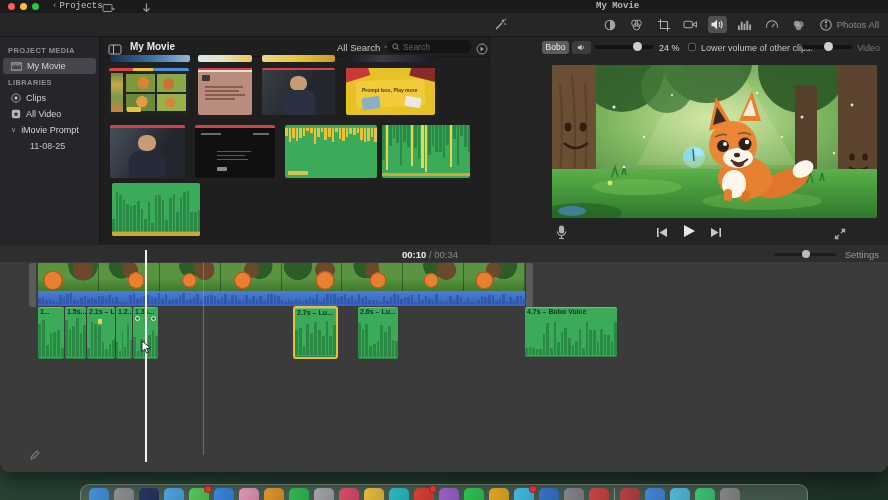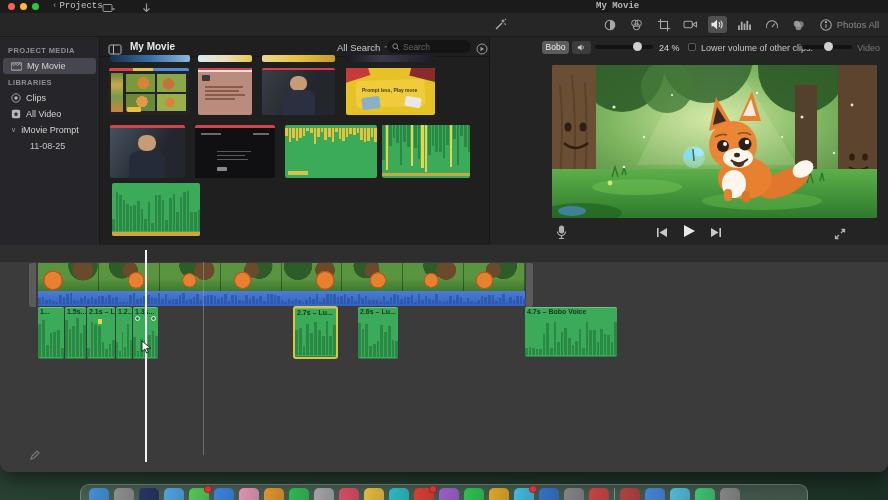--- a/index.html
+++ b/index.html
@@ -591,20 +591,31 @@
           <span class="abs" style="right:42px;top:3px">
             <svg width="12" height="12" viewBox="0 0 12 12" fill="none" stroke="#b0b0b0" stroke-width="1.3">
                 <path d="M7.5 1.5 H10.5 V4.5 M10.5 1.5 L7 5 M4.5 10.5 H1.5 V7.5 M1.5 10.5 L5 7"></path>
               </svg>
           </span>
         </div>
       </div>
     </div>
 
     <div class="timeline">
+      <div class="tl-header">
+        <span class="tl-time">
+          <span class="cur">00:10</span>
+          <span class="sep">/</span>
+          <span class="tot">00:34</span>
+        </span>
+        <span class="tl-zoom">
+            <span class="knob"></span>
+          </span>
+        <span class="tl-settings">Settings</span>
+      </div>
 
       <div class="tl-body">
         <span class="bracket" style="left:29px;border-radius:3px 0 0 3px"></span>
         <span class="bracket" style="left:526px;border-radius:0 3px 3px 0"></span>
 
         <div class="filmstrip">
             <div class="frame" style="background: radial-gradient(circle at 25% 62%, rgb(232, 129, 47) 0px, rgb(232, 129, 47) 17%, rgb(184, 90, 31) 18%, rgb(184, 90, 31) 20%, transparent 21%), radial-gradient(circle at 75% 25%, rgb(106, 74, 42) 0px, rgb(106, 74, 42) 20%, transparent 21%), radial-gradient(circle at 75% 10%, rgb(46, 92, 40) 0px, rgb(46, 92, 40) 28%, transparent 29%), linear-gradient(rgb(90, 148, 64) 55%, rgb(62, 122, 46));"></div>
             <div class="frame" style="background: radial-gradient(circle at 62% 62%, rgb(232, 129, 47) 0px, rgb(232, 129, 47) 17%, rgb(184, 90, 31) 18%, rgb(184, 90, 31) 20%, transparent 21%), radial-gradient(circle at 52% 25%, rgb(106, 74, 42) 0px, rgb(106, 74, 42) 20%, transparent 21%), radial-gradient(circle at 38% 10%, rgb(46, 92, 40) 0px, rgb(46, 92, 40) 28%, transparent 29%), linear-gradient(rgb(90, 148, 64) 55%, rgb(62, 122, 46));"></div>
             <div class="frame" style="background: radial-gradient(circle at 49% 62%, rgb(232, 129, 47) 0px, rgb(232, 129, 47) 17%, rgb(184, 90, 31) 18%, rgb(184, 90, 31) 20%, transparent 21%), radial-gradient(circle at 74% 25%, rgb(106, 74, 42) 0px, rgb(106, 74, 42) 20%, transparent 21%), radial-gradient(circle at 51% 10%, rgb(46, 92, 40) 0px, rgb(46, 92, 40) 28%, transparent 29%), linear-gradient(rgb(90, 148, 64) 55%, rgb(62, 122, 46));"></div>
             <div class="frame" style="background: radial-gradient(circle at 36% 62%, rgb(232, 129, 47) 0px, rgb(232, 129, 47) 17%, rgb(184, 90, 31) 18%, rgb(184, 90, 31) 20%, transparent 21%), radial-gradient(circle at 51% 25%, rgb(106, 74, 42) 0px, rgb(106, 74, 42) 20%, transparent 21%), radial-gradient(circle at 64% 10%, rgb(46, 92, 40) 0px, rgb(46, 92, 40) 28%, transparent 29%), linear-gradient(rgb(90, 148, 64) 55%, rgb(62, 122, 46));"></div>

